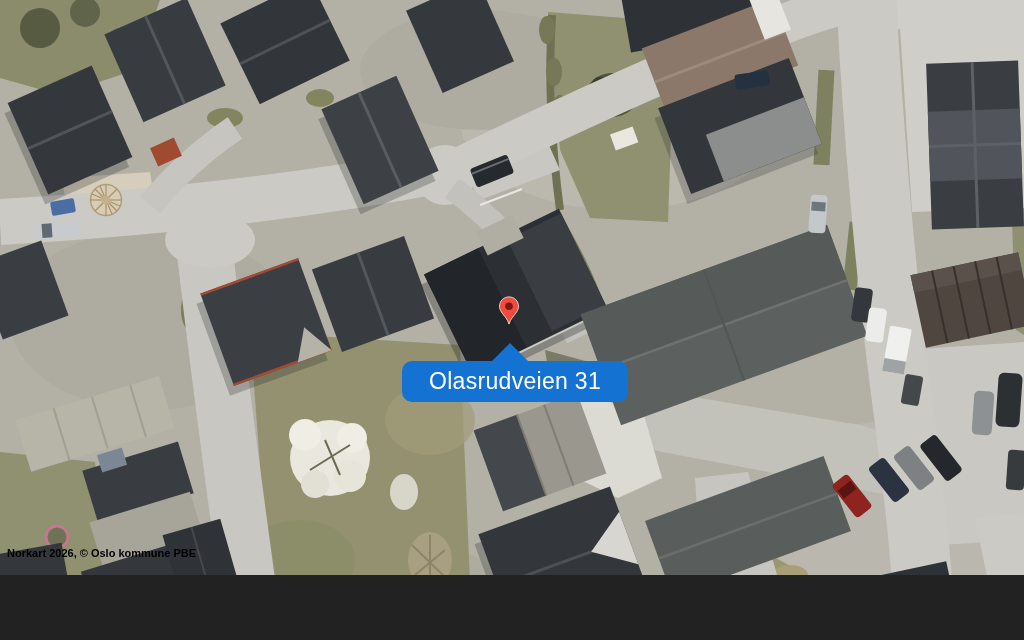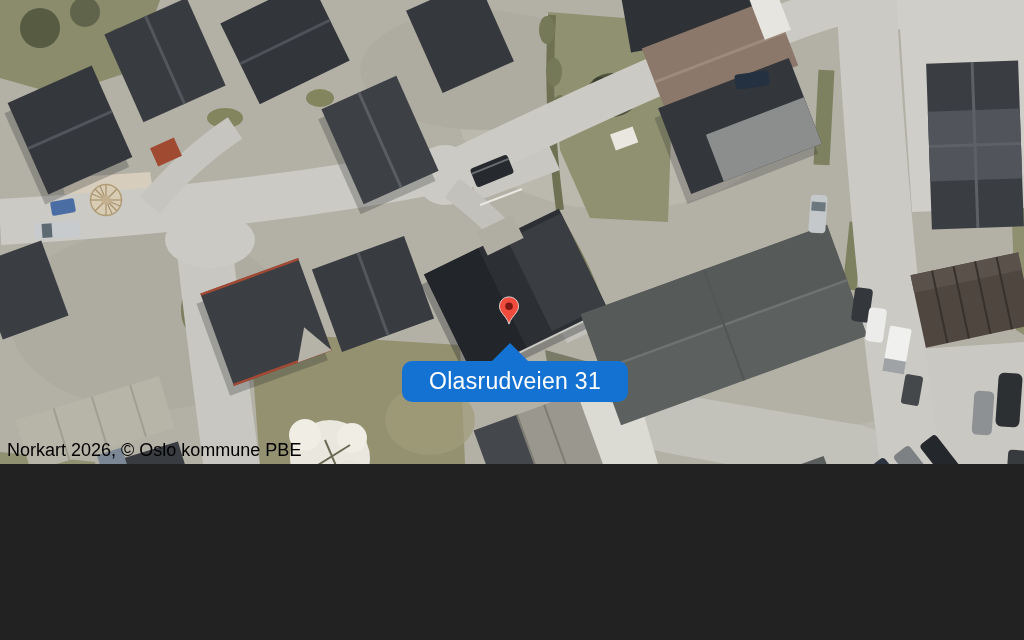--- a/index.html
+++ b/index.html
@@ -1,18 +1,18 @@
 <!DOCTYPE html>
 <html style="--callout-bg: #1473d2; --callout-text: #ffffff; --pin-fill: #f04b3c; --pin-core: #7d1914; --attribution-color: #000000;"><head>
 <meta charset="utf-8">
 <style>
   html,body{margin:0;padding:0;background:#222;}
   .stage{
     position:relative;
-    width:1024px;height:464px;
+    width:1024px;height:575px;
     overflow:hidden;
     font-family:"Liberation Sans",sans-serif;
     background:#b3b0a5;
     cursor:grab;
   }
   .aerial{position:absolute;left:0;top:0;width:1024px;height:640px;display:block;}
   
   .pin{
     position:absolute;left:498px;top:296px;width:22px;height:29px;
     z-index:5;
@@ -35,25 +35,26 @@
     clip-path:polygon(50% 0%,100% 100%,0% 100%);
   }
   .callout-text{
     font-size:23px;
     font-weight:400;
     letter-spacing:.3px;
     white-space:nowrap;
   }
   
   .attribution{
-    position:absolute;left:7px;bottom:3px;
-    font-size:18px;
+    position:absolute;left:7px;bottom:16px;
+    font-size:11px;
     color:var(--attribution-color,#000);
     z-index:6;
     white-space:nowrap;
+    font-weight:bold;
   }
 </style>
 </head>
 <body>
 
 <div class="stage">
 
   <svg class="aerial" viewBox="0 0 1024 640" preserveAspectRatio="none">
 
     <rect x="0" y="0" width="1024" height="640" fill="#b3b0a5"></rect>

